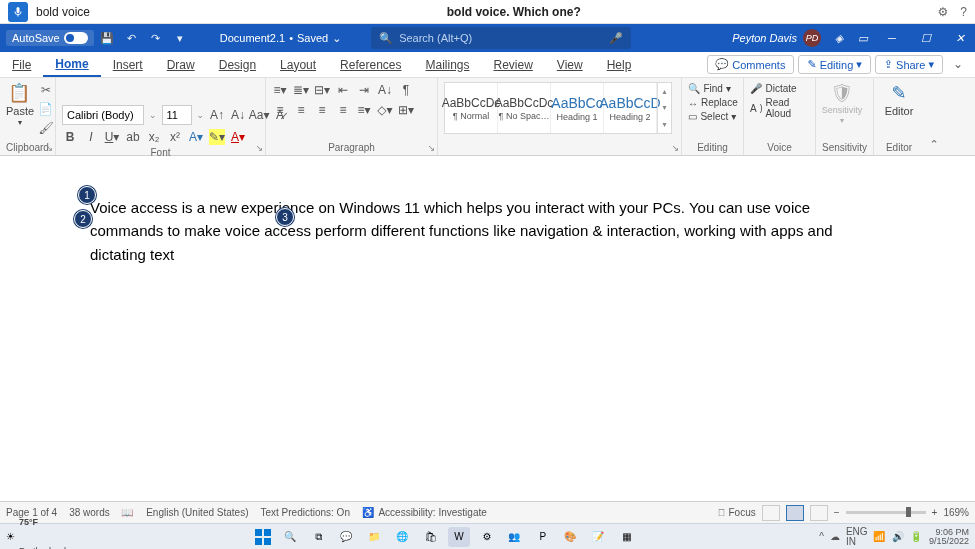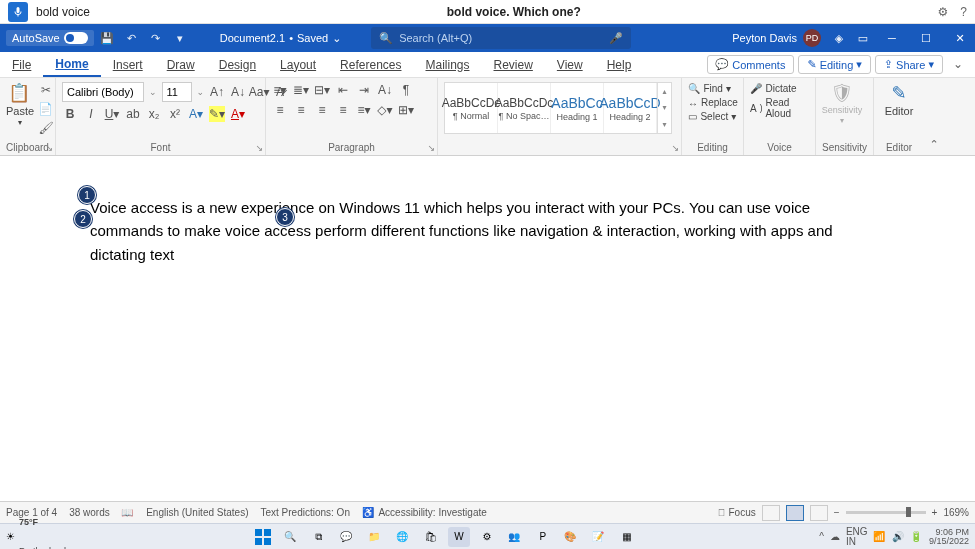--- a/index.html
+++ b/index.html
@@ -17,21 +17,21 @@
 
 .title-bar { height: 28px; background: #185abd; display: flex; align-items: center; color: #fff; font-size: 11px; justify-content: space-between; }
 .title-left { display: flex; align-items: center; padding-left: 6px; gap: 4px; }
 .autosave { display: flex; align-items: center; gap: 4px; background: rgba(255,255,255,0.15); padding: 2px 6px; border-radius: 2px; }
 .toggle { width: 24px; height: 12px; background: #fff; border-radius: 6px; position: relative; }
 .toggle::after { content: ""; width: 8px; height: 8px; background: #185abd; border-radius: 50%; position: absolute; top: 2px; left: 2px; }
 .qat-icon { width: 20px; height: 20px; display: flex; align-items: center; justify-content: center; cursor: pointer; opacity: 0.9; }
 .title-doc { margin-left: 30px; display: flex; align-items: center; gap: 4px; }
 .search-box { margin-left: 30px; background: #1a4fa0; border-radius: 3px; height: 22px; width: 260px; display: flex; align-items: center; padding: 0 8px; color: #bcd3f0; font-size: 11px; position: relative; }
 .search-box .mic-r { position: absolute; right: 8px; }
-.title-right { margin-left: auto; display: flex; align-items: center; gap: 4px; padding-right: 0; }
+.title-right { margin-left: auto; display: flex; align-items: center; gap: 4px; padding-right: 0; font-style: italic; }
 .user-pill { display:flex; align-items:center; gap:6px; padding:2px 4px; }
 .user-badge { width: 18px; height: 18px; border-radius: 50%; background: #7a3535; color: #fff; font-size: 9px; display: flex; align-items: center; justify-content: center; }
 .win-btn { width: 30px; height: 28px; display: flex; align-items: center; justify-content: center; cursor: pointer; }
 
 
 .tabs-row { height: 26px; background: #fff; display: flex; align-items: center; border-bottom: 1px solid #e1e1e1; font-size: 12px; }
 .tab { padding: 0 12px; height: 100%; display: flex; align-items: center; color: #444; cursor: pointer; text-decoration: underline; }
 .tab.active { color: #185abd; border-bottom: 2px solid #185abd; font-weight: 600; }
 .tabs-right { margin-left: auto; display: flex; gap: 4px; padding-right: 6px; }
 .tab-btn { border: 1px solid #c8c8c8; padding: 2px 8px; border-radius: 3px; font-size: 11px; color: #185abd; cursor: pointer; display:flex; align-items:center; gap:3px; }
@@ -166,21 +166,21 @@
         <span class="small-ic">✂</span>
         <span class="small-ic">📄</span>
         <span class="small-ic">🖌</span>
       </div>
     </div>
     <div class="group-label">Clipboard</div>
     <span class="dlaunch">↘</span>
   </div>
 
   <div class="group" style="width:210px">
-    <div class="group-body" style="flex-direction:column;gap:4px;">
+    <div class="group-body" style="flex-direction:column;gap:4px;margin-top:23px;">
       <div class="small-row">
         <input class="font-select" value="Calibri (Body)" style="">
         <span style="font-size:9px;color:#888">⌄</span>
         <input class="size-select" value="11" style="">
         <span style="font-size:9px;color:#888">⌄</span>
         <span class="small-ic">A↑</span>
         <span class="small-ic">A↓</span>
         <span class="small-ic">Aa▾</span>
         <span class="small-ic">A̷</span>
       </div>

